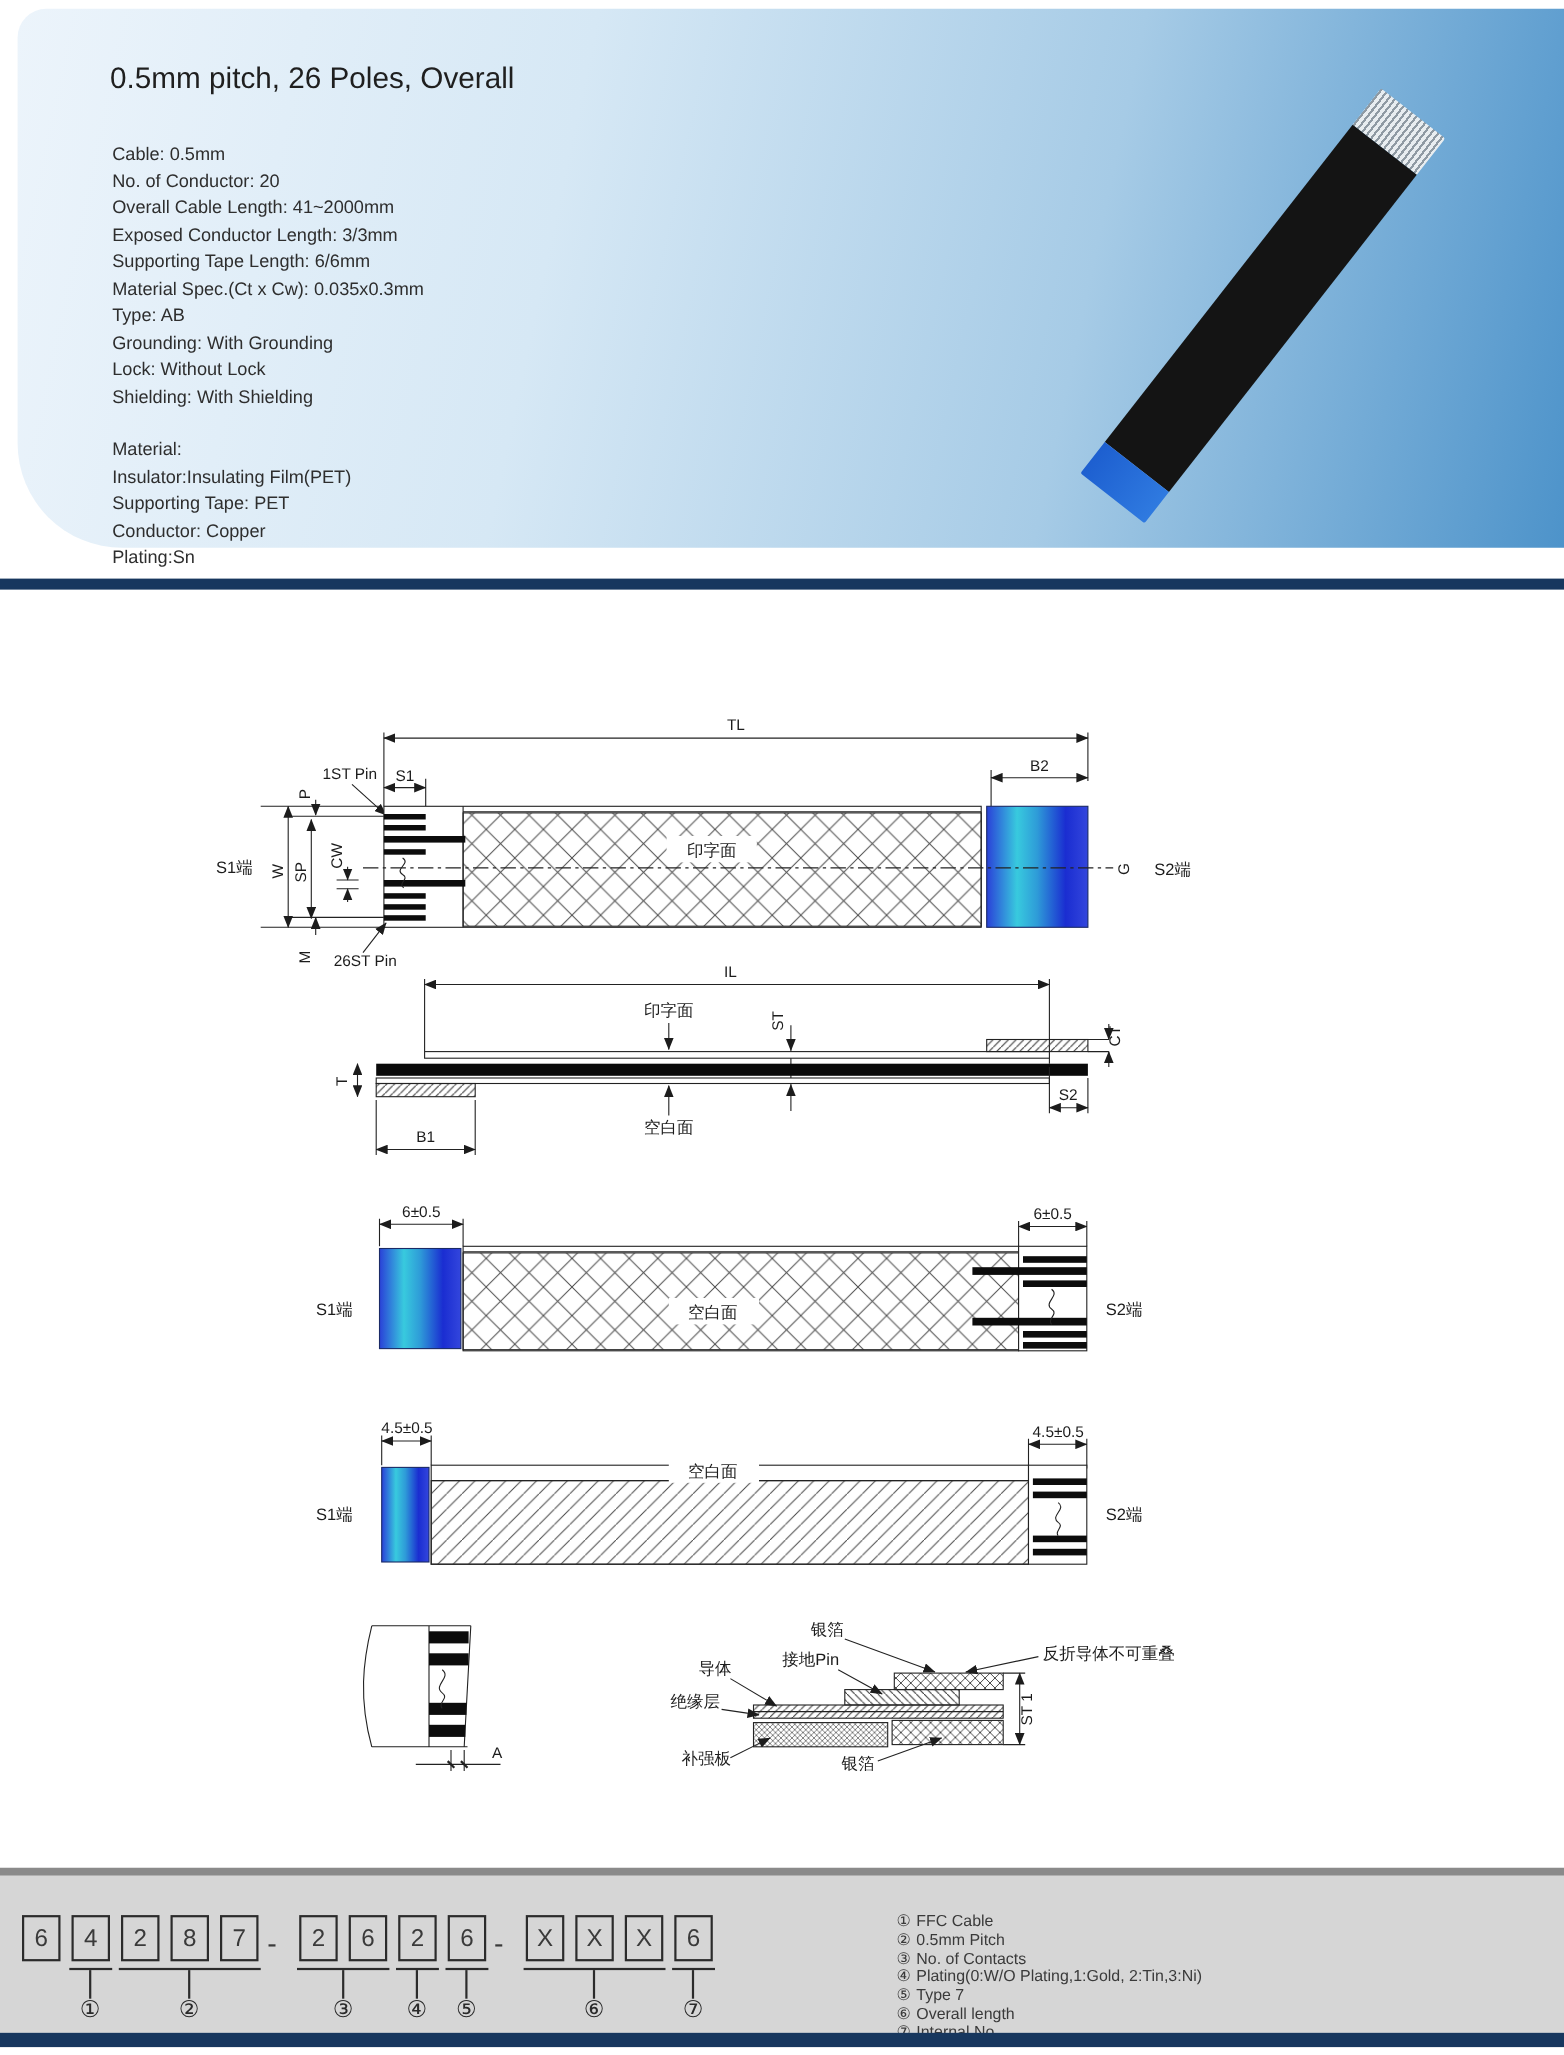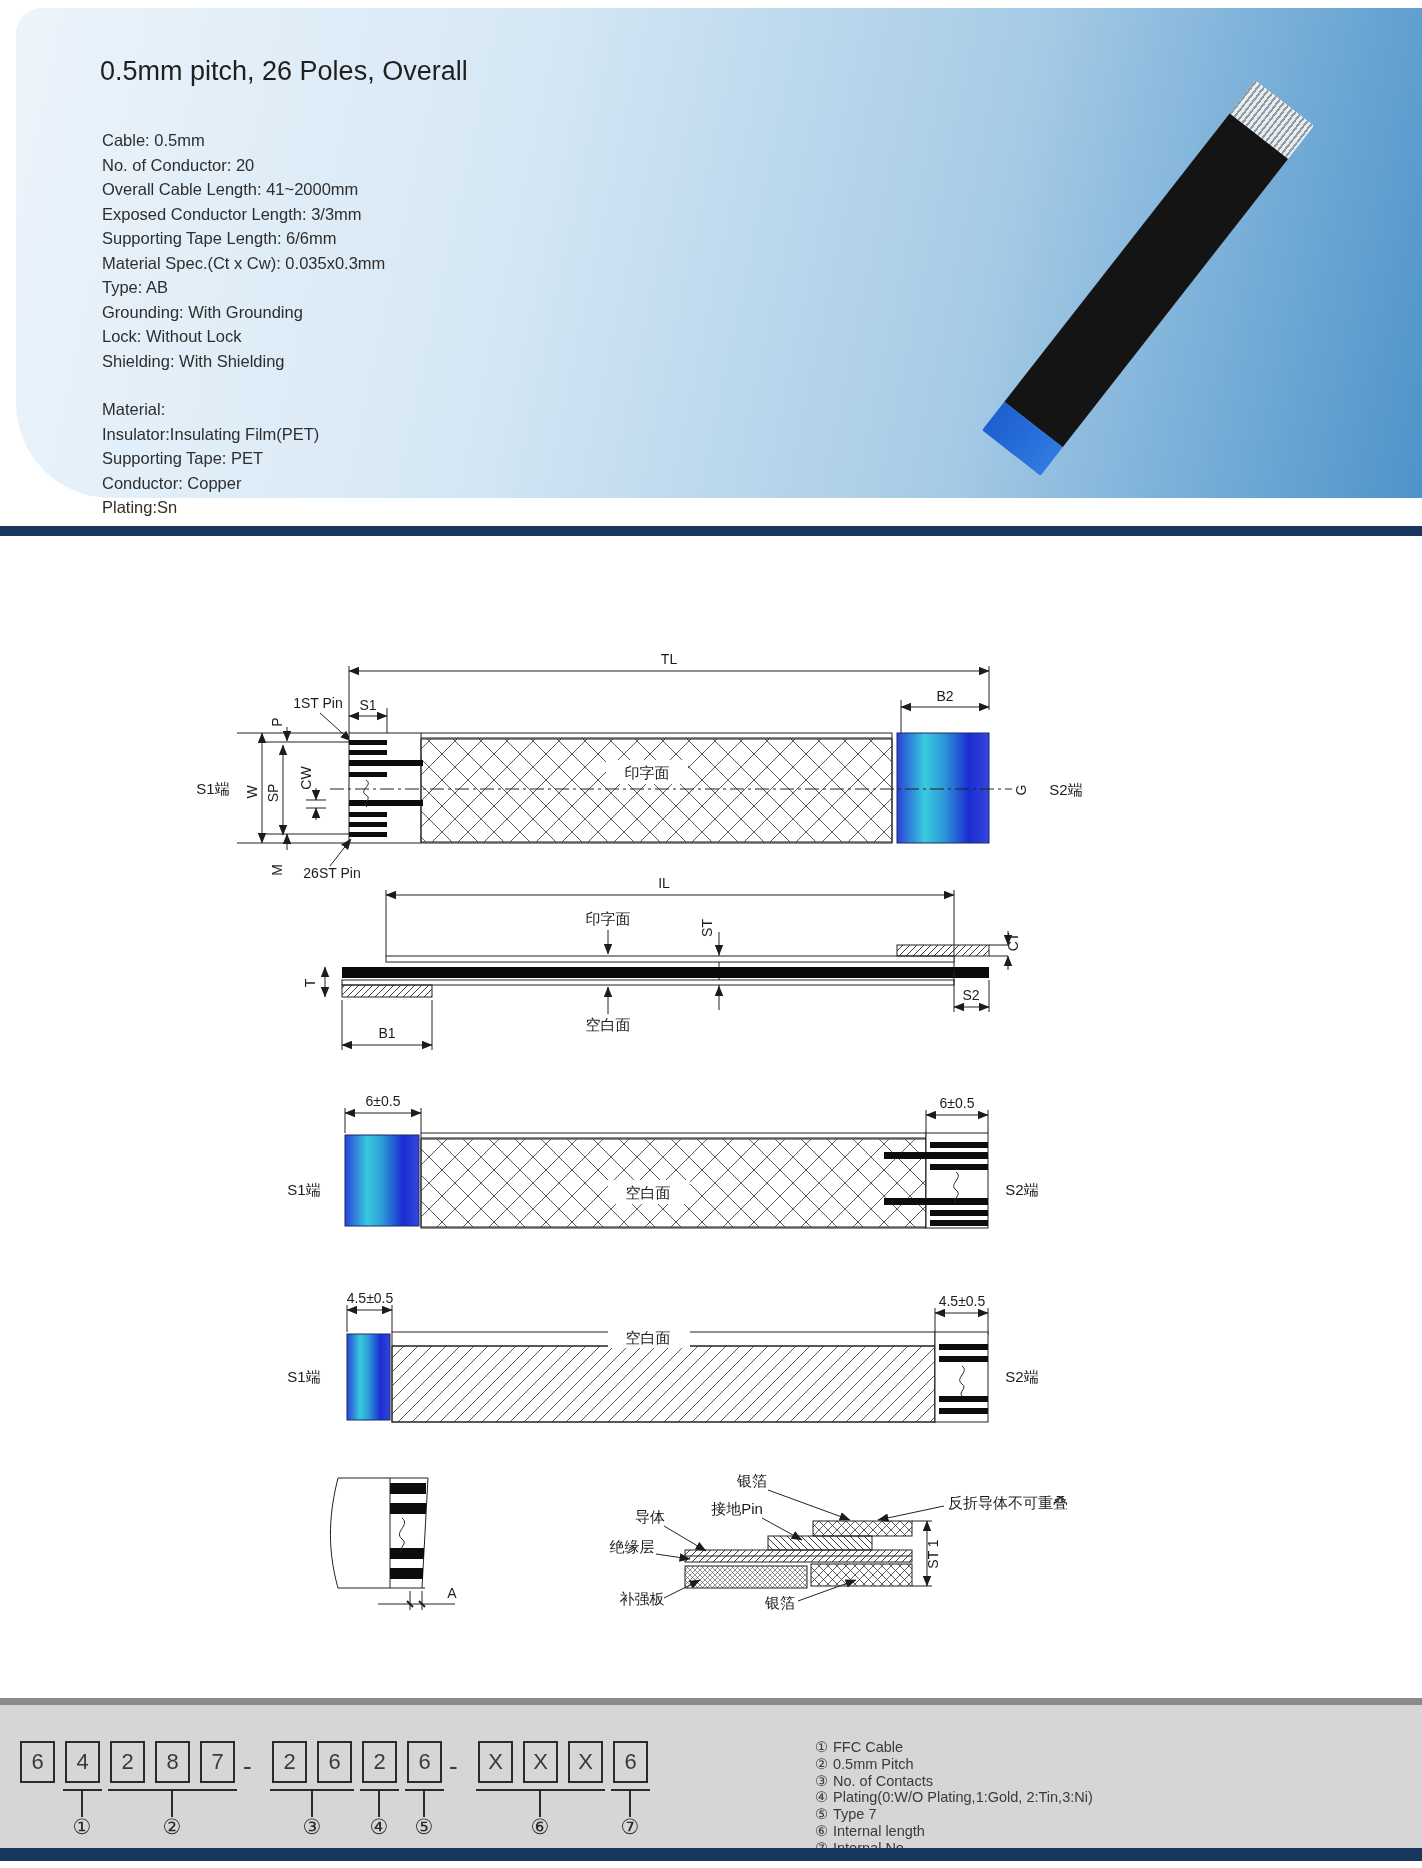--- a/index.html
+++ b/index.html
@@ -352,20 +352,20 @@
     <div class="grpline" style="left:611px;width:39px"></div>
     <div class="grpleader" style="left:629px"></div>
     <div class="grpmark" style="left:618px">⑦</div>
 
     <div class="legend">
       <div><span class="mk">①</span><span>FFC Cable</span></div>
       <div><span class="mk">②</span><span>0.5mm Pitch</span></div>
       <div><span class="mk">③</span><span>No. of Contacts</span></div>
       <div><span class="mk">④</span><span>Plating(0:W/O Plating,1:Gold, 2:Tin,3:Ni)</span></div>
       <div><span class="mk">⑤</span><span>Type 7</span></div>
-      <div><span class="mk">⑥</span><span>Internal length</span></div>
+      <div><span class="mk">⑥</span><span>Overall length</span></div>
       <div><span class="mk">⑦</span><span>Internal No.</span></div>
     </div>
   </div>
 
   <div class="navybar"></div>
 
 </div>
 
 </body></html>

